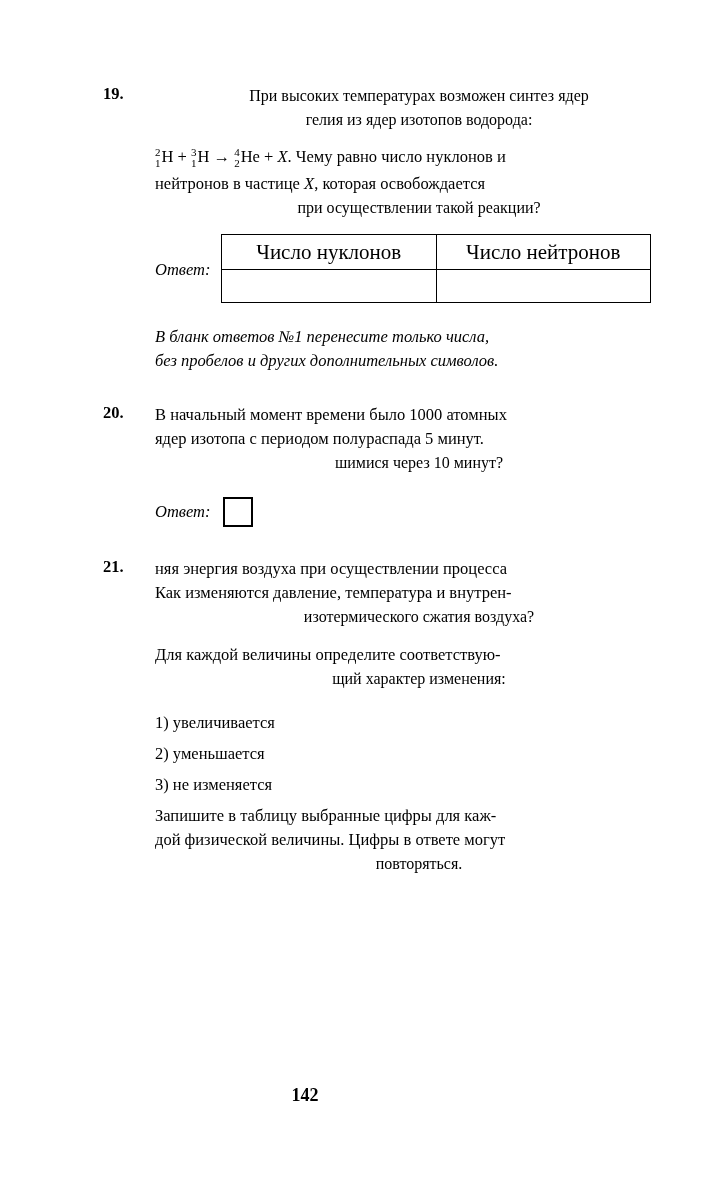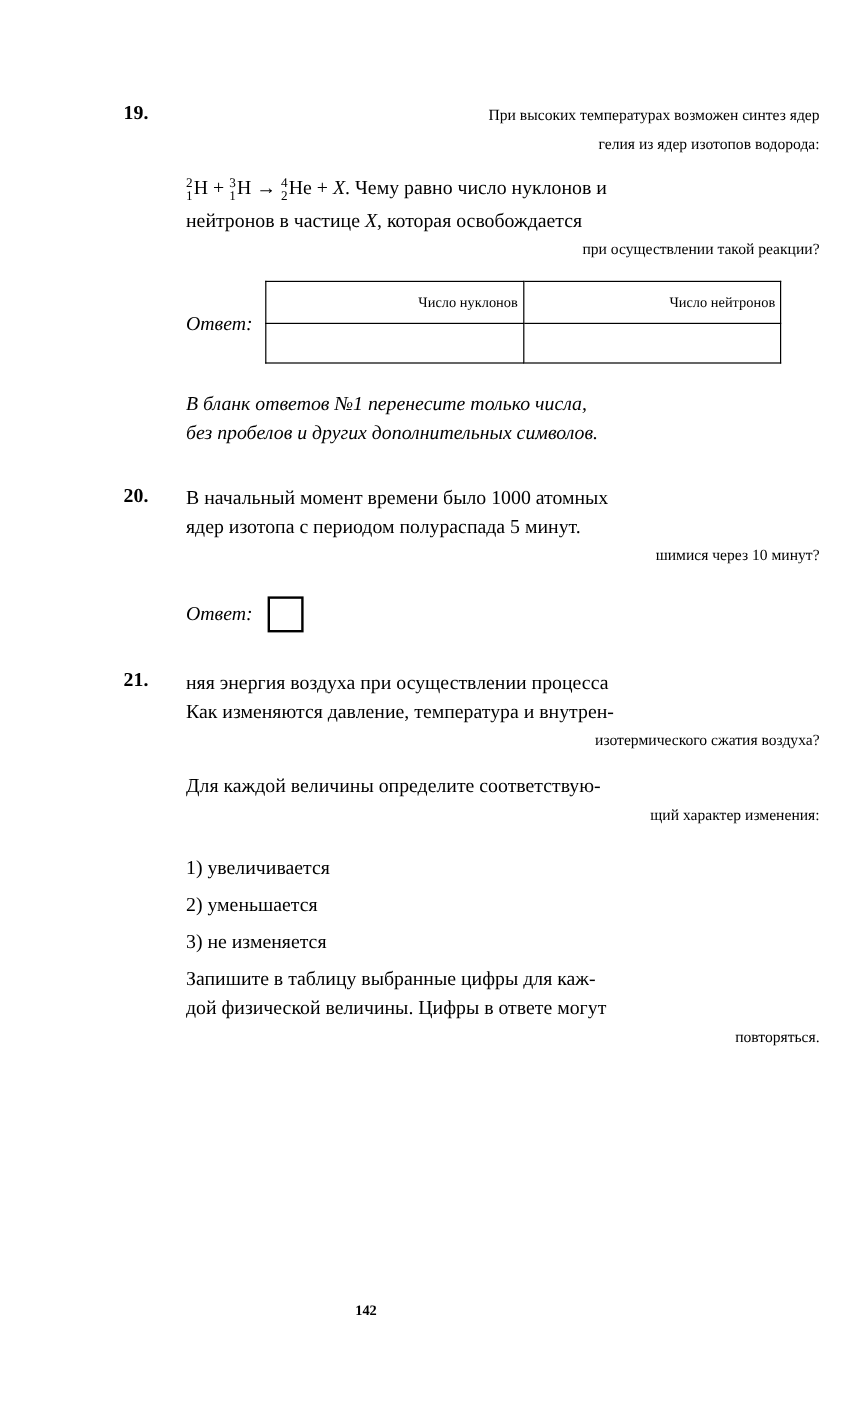--- a/index.html
+++ b/index.html
@@ -46,23 +46,23 @@
   }
   p.just {
     margin: 0;
     font-size: 16.5px;
     line-height: 24px;
     text-align: justify;
     text-justify: inter-word;
   }
   p.nojust {
     margin: 0;
-    font-size: 13px;
+    font-size: 16px;
     line-height: 24px;
-    text-align: right;
+    text-align: center;
   }
   .formula-line {
     margin: 12px 0 0 0;
     font-size: 16.5px;
     line-height: 26px;
     text-align: justify;
   }
   .formula {
     font-family: "Liberation Serif", serif;
     white-space: nowrap;
@@ -87,22 +87,22 @@
   }
   
   .tbl19 {
     border-collapse: collapse;
     width: 430px;
     table-layout: fixed;
   }
   .tbl19 td {
     border: 1.5px solid #000;
     height: 28px;
-    text-align: right;
-    font-size: 12px;
+    text-align: center;
+    font-size: 21px;
     padding: 2px 4px;
   }
   .tbl19 td.head { height: 30px; }
   .answer-row {
     display: flex;
     align-items: flex-start;
     margin-top: 14px;
   }
   .answer-label-19 {
     width: 66px;
@@ -154,21 +154,21 @@
     line-height: 21px;
   }
   .tbl21 td.empty { height: 26px; }
   .pagenum {
     position: absolute;
     left: 0;
     right: 0;
     top: 1085px;
     text-align: center;
     font-weight: bold;
-    font-size: 12px;
+    font-size: 18px;
   }
   .gap-sm { height: 14px; }
   .gap-md { height: 22px; }
   .gap-lg { height: 30px; }
 </style>
 </head>
 <body>
 
 <div class="page">
   <div class="content">

